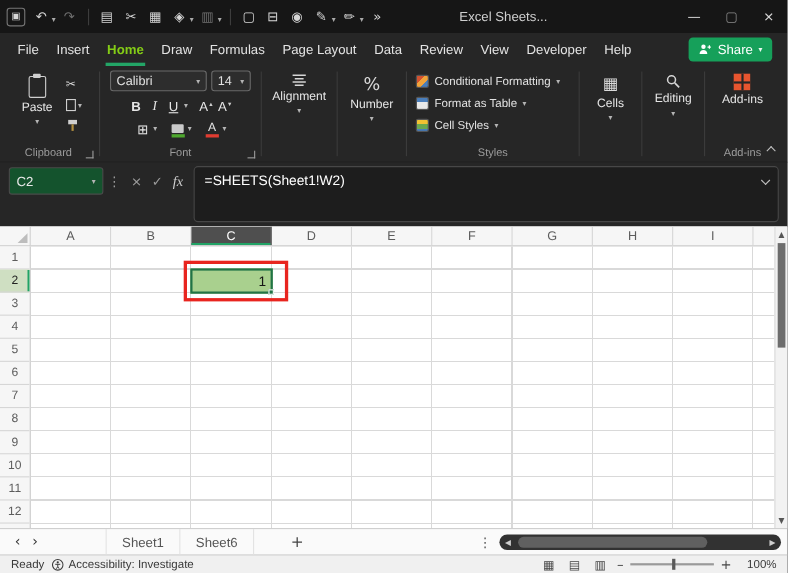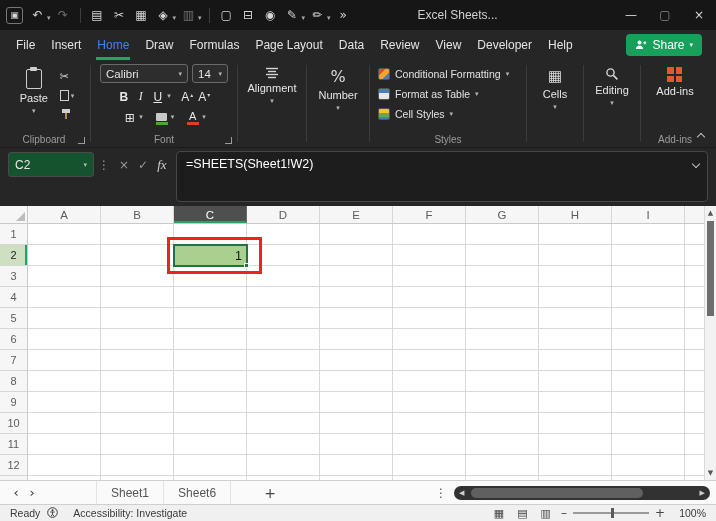--- a/index.html
+++ b/index.html
@@ -17,21 +17,21 @@
   .tdrop{font-size:7px;color:#aaa;margin:6px 1px 0 -2px;cursor:pointer}
   .tsep{width:1px;height:15px;background:#3d3d3d;margin:0 5px}
   .wtitle{margin-left:64px;font-size:12px;color:#cfcfcf;white-space:nowrap}
   .wcontrols{margin-left:auto;display:flex;height:100%}
   .wbtn{width:34px;height:100%;display:flex;align-items:center;justify-content:center;font-size:12px;color:#d9d9d9;cursor:pointer}
   .wbtn.dim{color:#8a8a8a}
 
   
   .tabrow{height:30px;background:#262626;display:flex;align-items:center;padding:0 8px;color:#e3e3e3}
   .rtab{padding:0 8px;height:100%;display:flex;align-items:center;font-size:12px;position:relative;cursor:pointer;white-space:nowrap}
-  .rtab.active{font-weight:normal;color:#3b82f6}
+  .rtab.active{font-weight:bold;color:#84cc16}
   .rtab.active::after{content:'';position:absolute;left:7px;right:7px;bottom:0;height:3px;background:#23a566}
   .share-btn{margin-left:auto;margin-right:6px;display:flex;align-items:center;gap:5px;background:#16a05a;color:#fff;
              border-radius:4px;padding:4px 9px;font-size:12px;cursor:pointer}
   .share-btn .drop{color:#eaf7ef}
 
   
   .ribbon{height:88px;background:#262626;display:flex;color:#e2e2e2;position:relative;font-size:11px;border-bottom:1px solid #1b1b1b}
   .vsep{width:1px;background:#3b3b3b;margin:5px 2px}
   .rgroup{position:relative;display:flex;flex-direction:column;align-items:center;padding-top:4px;flex:none}
   .glabel{position:absolute;bottom:2px;left:0;right:0;text-align:center;color:#9c9c9c;font-size:10px}
@@ -130,21 +130,21 @@
   .stab.active{background:#fff;color:#0f0f0f;font-weight:bold;box-shadow:inset 0 -2.5px 0 #1f8a4c}
   .addsheet{margin-left:30px;font-size:14px;color:#444;cursor:pointer;width:18px;text-align:center}
   .sopts{margin-left:auto;color:#555;font-size:12px;cursor:pointer;width:14px;text-align:center}
   .hscroll{width:256px;height:14px;background:#323232;border-radius:7px;margin:0 6px 0 6px;position:relative;
            display:flex;align-items:center;justify-content:space-between;padding:0 5px;color:#cfcfcf;font-size:7px;cursor:pointer}
   .hthumb{position:absolute;left:17px;width:172px;top:2px;bottom:2px;background:#606060;border-radius:5px}
 
   
   .statusbar{height:17px;background:#f0f0f0;border-top:1px solid #cfcfcf;display:flex;align-items:center;
              font-size:10.5px;color:#3a3a3a;padding:0 10px;gap:7px}
-  .acc{display:flex;gap:15px;cursor:pointer}
+  .acc{display:flex;align-items:center;gap:4px;cursor:pointer}
   .sb-spacer{flex:1}
   .viewbtn{font-size:11px;color:#454545;cursor:pointer;padding:0 3px}
   .zoomwrap{display:flex;align-items:center;gap:6px}
   .zoomtrack{width:76px;height:2px;background:#9a9a9a;position:relative;cursor:pointer}
   .zoomthumb{position:absolute;left:50%;top:-4px;width:3px;height:10px;background:#5a5a5a}
   .zoomsign{font-size:12px;color:#454545;cursor:pointer}
   .zoomlabel{width:34px;text-align:right;cursor:pointer}
 </style>
 </head>
 <body>

